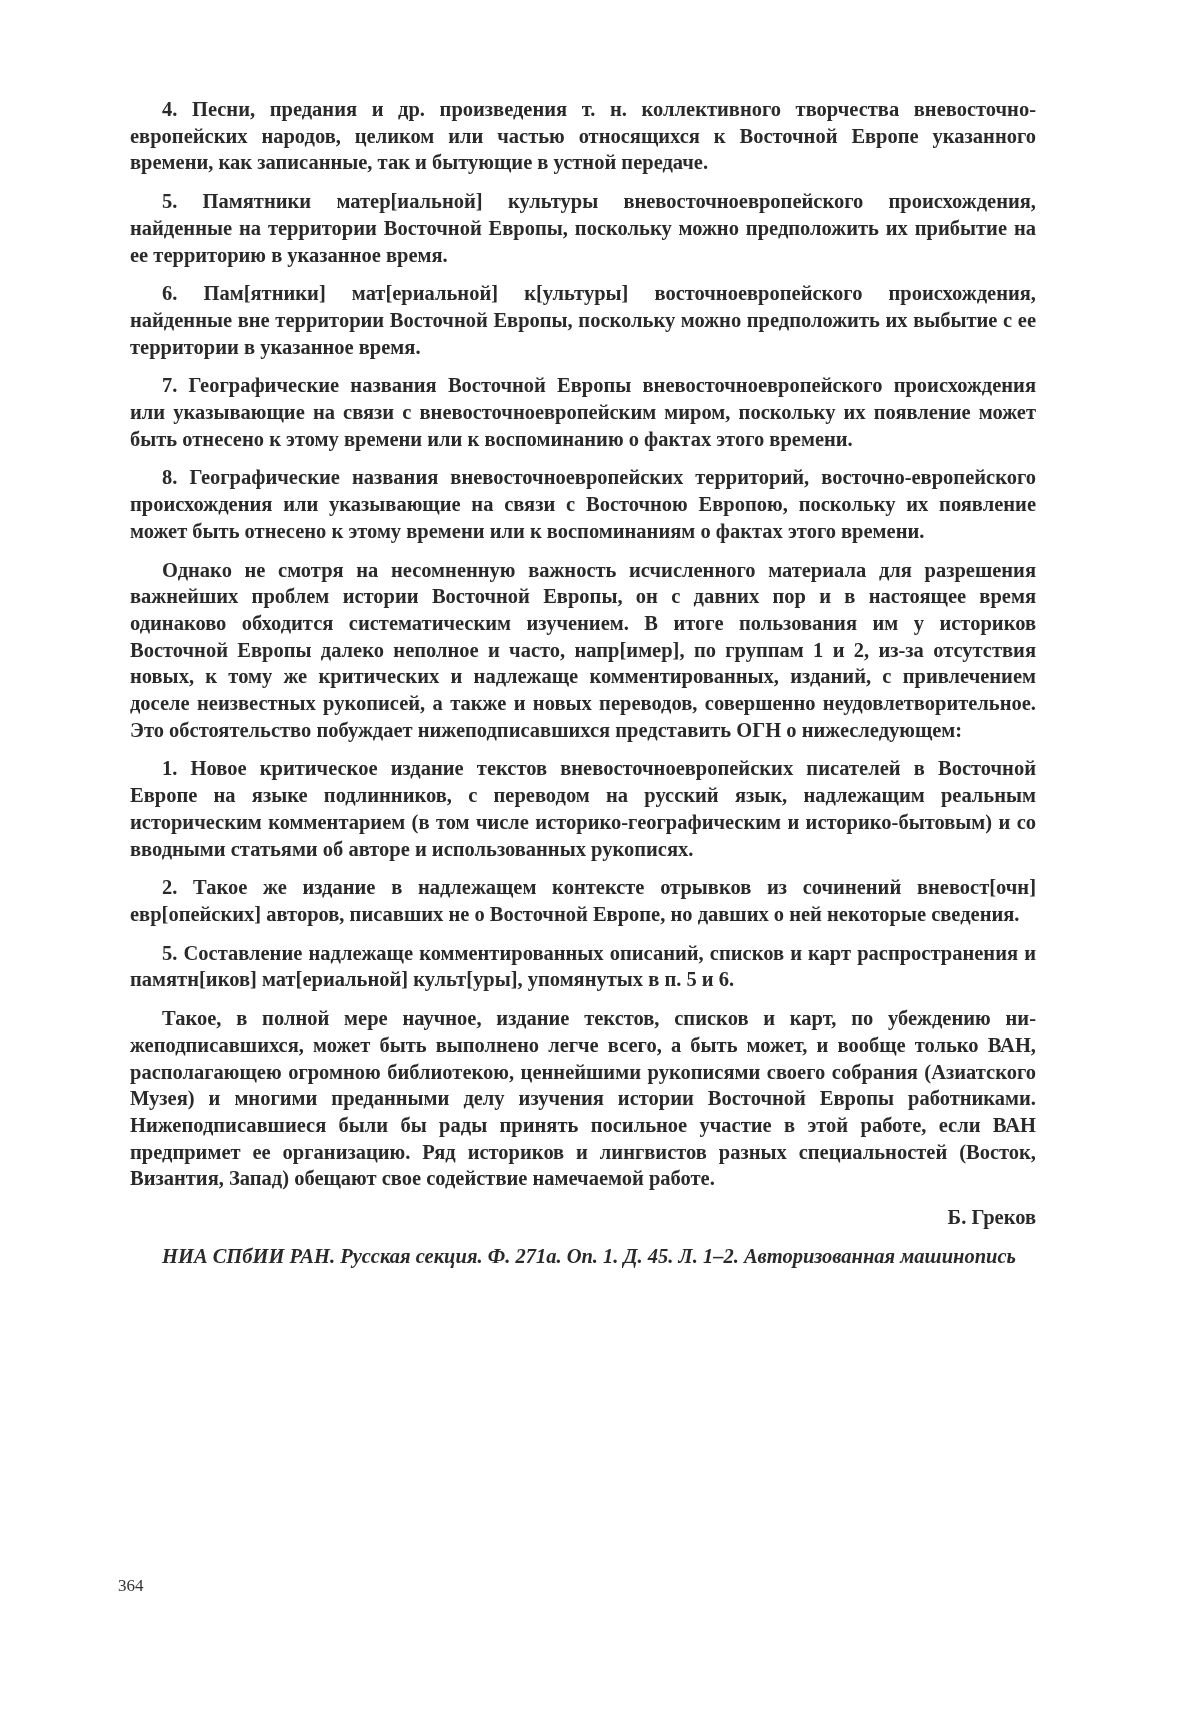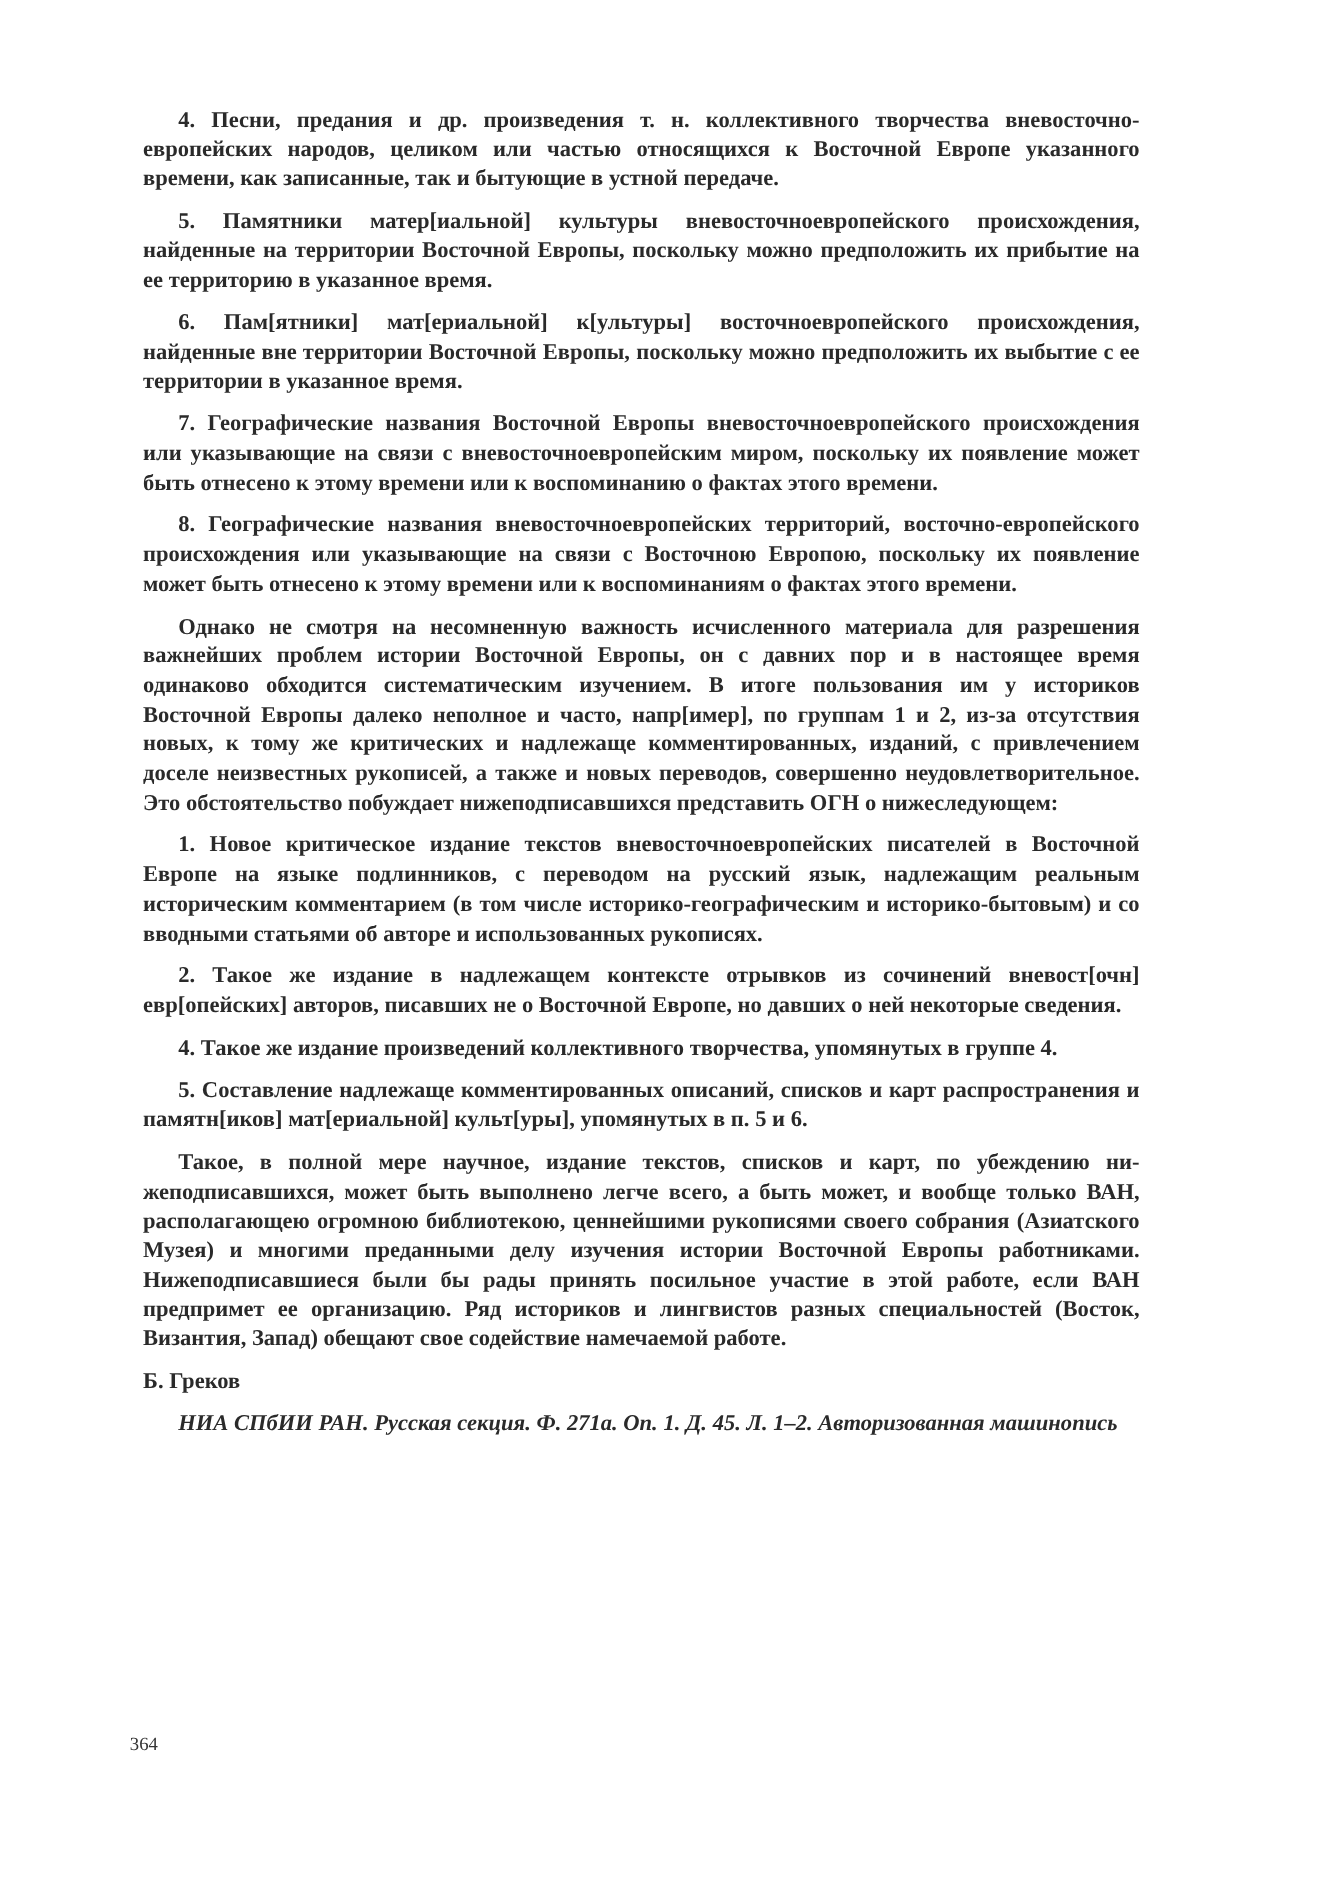--- a/index.html
+++ b/index.html
@@ -10,21 +10,21 @@
       top: 84px;
       width: 930px;
       font-family: "Liberation Serif", "DejaVu Serif", serif;
       font-size: 20.5px;
       line-height: 26.7px;
       color: #2a2a2a;
       text-align: justify;
       hyphens: manual;
     }
     .page p { margin: 12px; text-indent: 32px; font-weight: bold; }
-    .sig { text-align: left; text-indent: 0 !important; }
+    .sig { text-align: right; text-indent: 0 !important; }
     .source { font-style: italic; margin-top: 10px !important; }
     .pagenum {
       position: absolute;
       left: 118px;
       top: 1576px;
       font-family: "Liberation Serif", "DejaVu Serif", serif;
       font-size: 17px;
       color: #333;
     }
   </style>
@@ -33,20 +33,19 @@
 
 <div class="page">
   <p>4. Песни, предания и др. произведения т. н. коллективного творчества вневосточно­европейских народов, целиком или частью относящихся к Восточной Европе указанно­го времени, как записанные, так и бытующие в устной передаче.</p>
   <p>5. Памятники матер[иальной] культуры вневосточноевропейского происхождения, найденные на территории Восточной Европы, поскольку можно предположить их при­бытие на ее территорию в указанное время.</p>
   <p>6. Пам[ятники] мат[ериальной] к[ультуры] восточноевропейского происхождения, найденные вне территории Восточной Европы, поскольку можно предположить их вы­бытие с ее территории в указанное время.</p>
   <p>7. Географические названия Восточной Европы вневосточноевропейского происхож­дения или указывающие на связи с вневосточноевропейским миром, поскольку их появле­ние может быть отнесено к этому времени или к воспоминанию о фактах этого времени.</p>
   <p>8. Географические названия вневосточноевропейских территорий, восточно-евро­пейского происхождения или указывающие на связи с Восточною Европою, посколь­ку их появление может быть отнесено к этому времени или к воспоминаниям о фактах этого времени.</p>
   <p>Однако не смотря на несомненную важность исчисленного материала для разрешения важнейших проблем истории Восточной Европы, он с давних пор и в настоящее время одинаково обходится систематическим изучением. В итоге пользования им у историков Восточной Европы далеко неполное и часто, напр[имер], по группам 1 и 2, из-за отсут­ствия новых, к тому же критических и надлежаще комментированных, изданий, с при­влечением доселе неизвестных рукописей, а также и новых переводов, совершенно не­удовлетворительное. Это обстоятельство побуждает нижеподписавшихся представить ОГН о нижеследующем:</p>
   <p>1. Новое критическое издание текстов вневосточноевропейских писателей в Восточ­ной Европе на языке подлинников, с переводом на русский язык, надлежащим реальным историческим комментарием (в том числе историко-географическим и историко-быто­вым) и со вводными статьями об авторе и использованных рукописях.</p>
   <p>2. Такое же издание в надлежащем контексте отрывков из сочинений вневост[очн] евр[опейских] авторов, писавших не о Восточной Европе, но давших о ней некоторые сведения.</p>
-  <p>4. Такое же издание произведений коллективного творчества, упомянутых в группе 4.</p>
   <p>5. Составление надлежаще комментированных описаний, списков и карт распростра­нения и памятн[иков] мат[ериальной] культ[уры], упомянутых в п. 5 и 6.</p>
   <p>Такое, в полной мере научное, издание текстов, списков и карт, по убеждению ни­жеподписавшихся, может быть выполнено легче всего, а быть может, и вообще только ВАН, располагающею огромною библиотекою, ценнейшими рукописями своего собра­ния (Азиатского Музея) и многими преданными делу изучения истории Восточной Евро­пы работниками. Нижеподписавшиеся были бы рады принять посильное участие в этой работе, если ВАН предпримет ее организацию. Ряд историков и лингвистов разных спе­циальностей (Восток, Византия, Запад) обещают свое содействие намечаемой работе.</p>
   <p class="sig">Б. Греков</p>
   <p class="source">НИА СПбИИ РАН. Русская секция. Ф. 271а. Оп. 1. Д. 45. Л. 1–2. Авторизованная ма­шинопись</p>
 </div>
 
 <div class="pagenum">364</div>
 
 </body></html>

